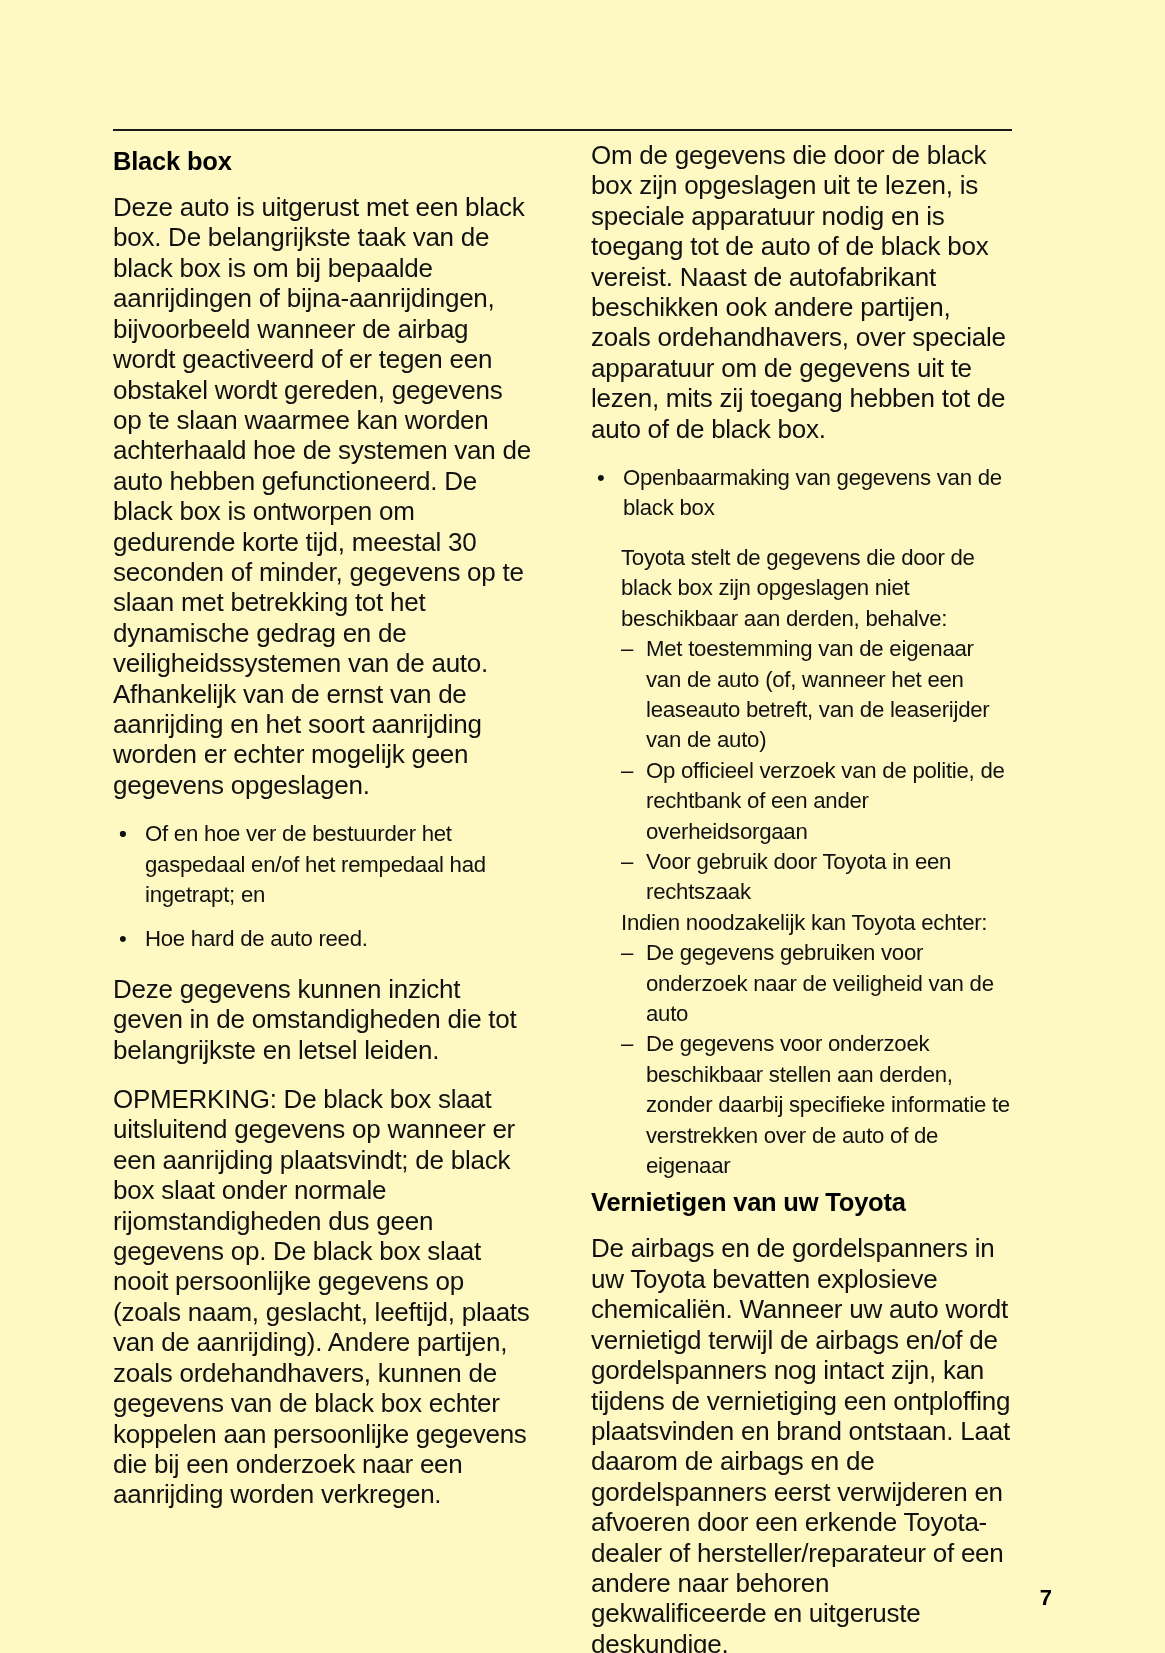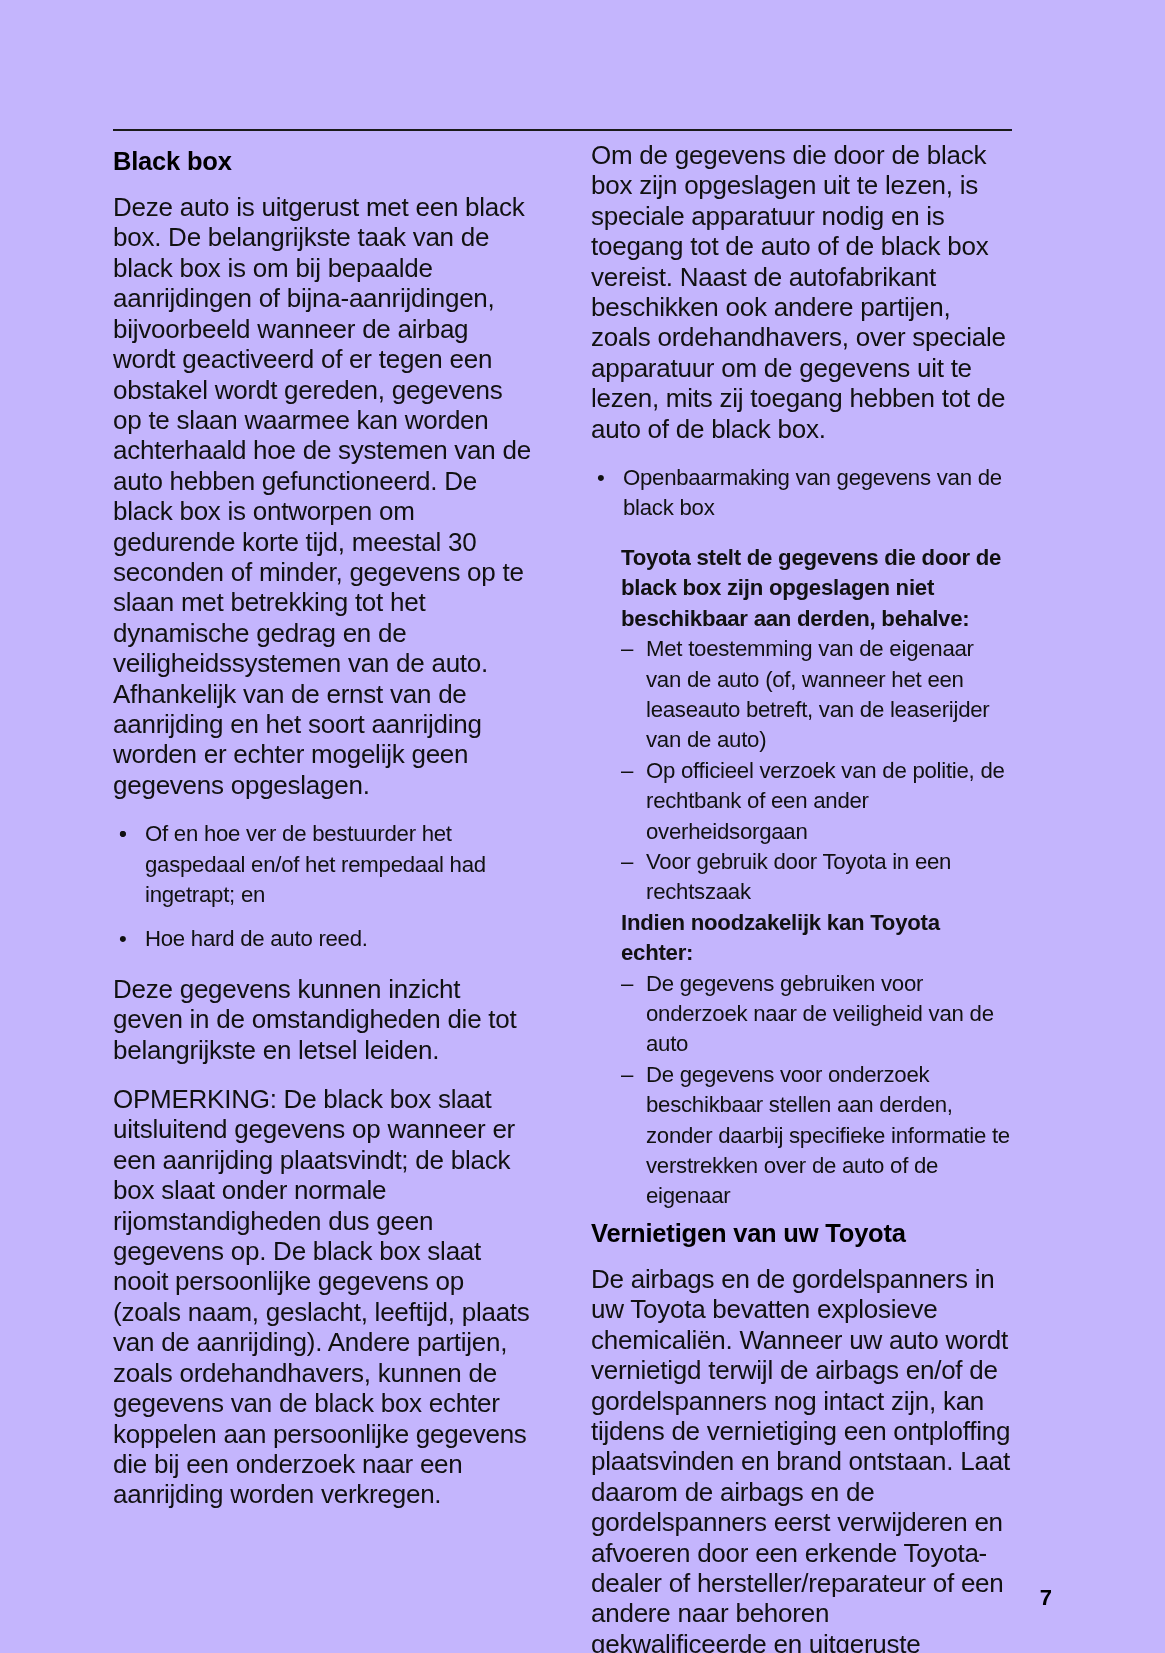--- a/index.html
+++ b/index.html
@@ -13,21 +13,21 @@
     font-family: "Liberation Sans", sans-serif;
     color: #111111;
     position: relative;
     overflow: hidden;
   }
   .page {
     position: absolute;
     left: 0; top: 0;
     width: 1165px;
     height: 1653px;
-    background: #c4b5fd;
+    background: #fef9c3;
   }
   .top-rule {
     position: absolute;
     left: 113px;
     top: 129px;
     width: 899px;
     height: 2px;
     background: #1a1a1a;
   }
   .columns {
@@ -161,38 +161,38 @@
       <p class="body-text">Om de gegevens die door de black box zijn opgeslagen uit te lezen, is speciale apparatuur nodig en is toegang tot de auto of de black box vereist. Naast de autofabrikant beschikken ook andere partijen, zoals ordehandhavers, over speciale apparatuur om de gegevens uit te lezen, mits zij toegang hebben tot de auto of de black box.</p>
 
       <ul class="bullets">
         <li>
           <span class="bullet-mark">•</span>
           <span>Openbaarmaking van gegevens van de black box</span>
         </li>
       </ul>
 
       <div class="nested-block">
-        <p class="sub-para" style="margin-bottom:0;font-weight:bold;">Toyota stelt de gegevens die door de black box zijn opgeslagen niet beschikbaar aan derden, behalve:</p>
+        <p class="sub-para" style="margin-bottom:0;">Toyota stelt de gegevens die door de black box zijn opgeslagen niet beschikbaar aan derden, behalve:</p>
 
         <ul class="dash-list">
           <li>
             <span class="dash-mark">–</span>
             <span>Met toestemming van de eigenaar van de auto (of, wanneer het een leaseauto betreft, van de leaserijder van de auto)</span>
           </li>
           <li>
             <span class="dash-mark">–</span>
             <span>Op officieel verzoek van de politie, de rechtbank of een ander overheidsorgaan</span>
           </li>
           <li>
             <span class="dash-mark">–</span>
             <span>Voor gebruik door Toyota in een rechtszaak</span>
           </li>
         </ul>
 
-        <p class="sub-para" style="margin-bottom:0;font-weight:bold;">Indien noodzakelijk kan Toyota echter:</p>
+        <p class="sub-para" style="margin-bottom:0;">Indien noodzakelijk kan Toyota echter:</p>
 
         <ul class="dash-list">
           <li>
             <span class="dash-mark">–</span>
             <span>De gegevens gebruiken voor onderzoek naar de veiligheid van de auto</span>
           </li>
           <li>
             <span class="dash-mark">–</span>
             <span>De gegevens voor onderzoek beschikbaar stellen aan derden, zonder daarbij specifieke informatie te verstrekken over de auto of de eigenaar</span>
           </li>

